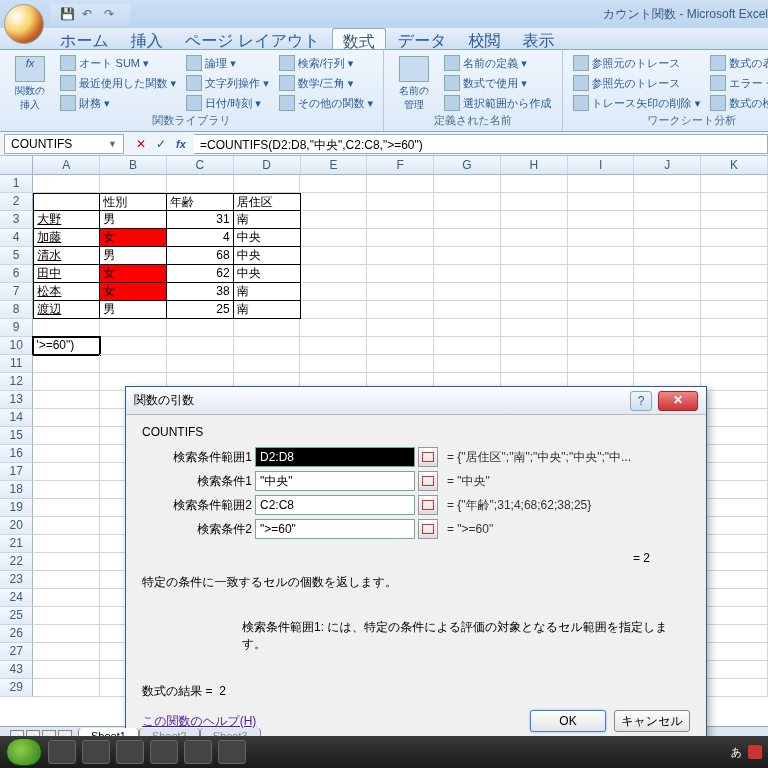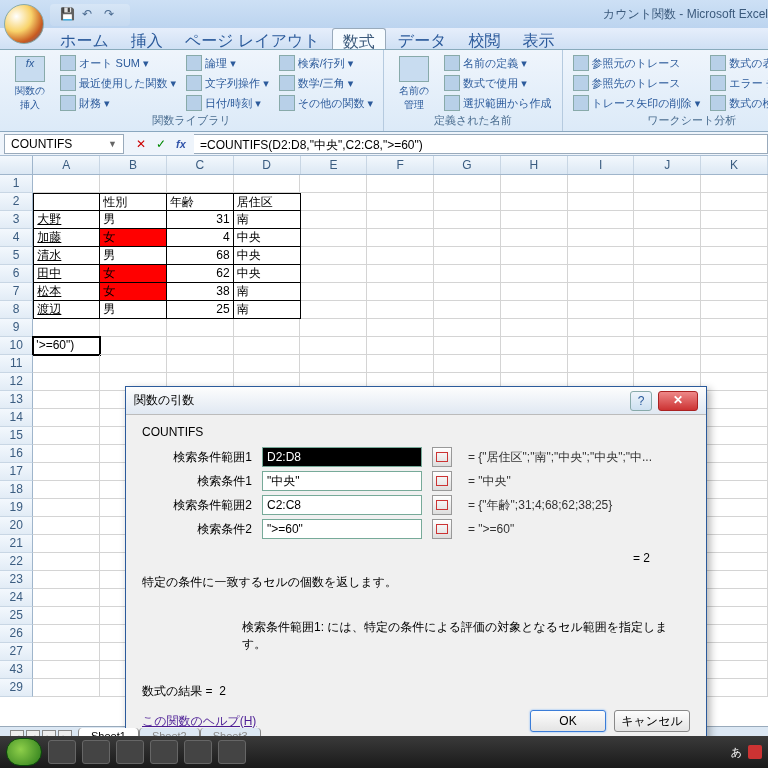--- a/index.html
+++ b/index.html
@@ -52,21 +52,21 @@
 .sel { outline: 2px solid #000; outline-offset: -1px; }
 
 .dialog { position: absolute; left: 125px; top: 386px; width: 582px; height: 434px; background: #f0f0f0; border: 1px solid #2b5a9b; box-shadow: 3px 3px 8px rgba(0,0,0,0.3); }
 .dlg-title { height: 28px; background: linear-gradient(#fdfdfd,#e0e8f2); display: flex; align-items: center; padding: 0 8px; border-bottom: 1px solid #bbb; font-size: 12px; }
 .dlg-title .t { flex: 1; }
 .dlg-help { width: 22px; height: 20px; background: linear-gradient(#eef4fb,#cde0f0); border: 1px solid #8aa; border-radius: 3px; text-align: center; line-height: 18px; color: #2b5a9b; margin-right: 6px; }
 .dlg-close { width: 40px; height: 20px; background: linear-gradient(#e88,#c33); border: 1px solid #a22; border-radius: 3px; color: #fff; text-align: center; line-height: 16px; font-weight: bold; }
 .dlg-body { padding: 10px 16px; font-size: 12px; }
 .fn-name { font-size: 12px; margin-bottom: 8px; }
 .arg-grid { margin-left: 20px; margin-bottom: 12px; }
-.arg-row { display: flex; align-items: center; margin-bottom: 4px; gap: 10px; }
+.arg-row { display: flex; align-items: center; margin-bottom: 4px; gap: 3px; }
 .arg-lbl { width: 90px; text-align: right; }
 .arg-inp { width: 160px; height: 20px; border: 1px solid #7a9; background: #fff; padding: 0 4px; font-size: 12px; }
 .arg-inp.hl { background: #000; color: #fff; }
 .arg-ref { width: 20px; height: 20px; border: 1px solid #999; background: linear-gradient(#fff,#ddd); display: flex; align-items: center; justify-content: center; }
 .arg-ref::before { content: ""; width: 10px; height: 8px; border: 1px solid #c33; }
 .arg-val { margin-left: 6px; color: #333; }
 .dlg-mid { text-align: right; padding-right: 40px; margin-bottom: 8px; }
 .dlg-desc { margin-bottom: 27px; line-height: 1.6; }
 .dlg-desc2 { margin-left: 100px; margin-bottom: 30px; }
 .dlg-res { margin-bottom: 10px; }

